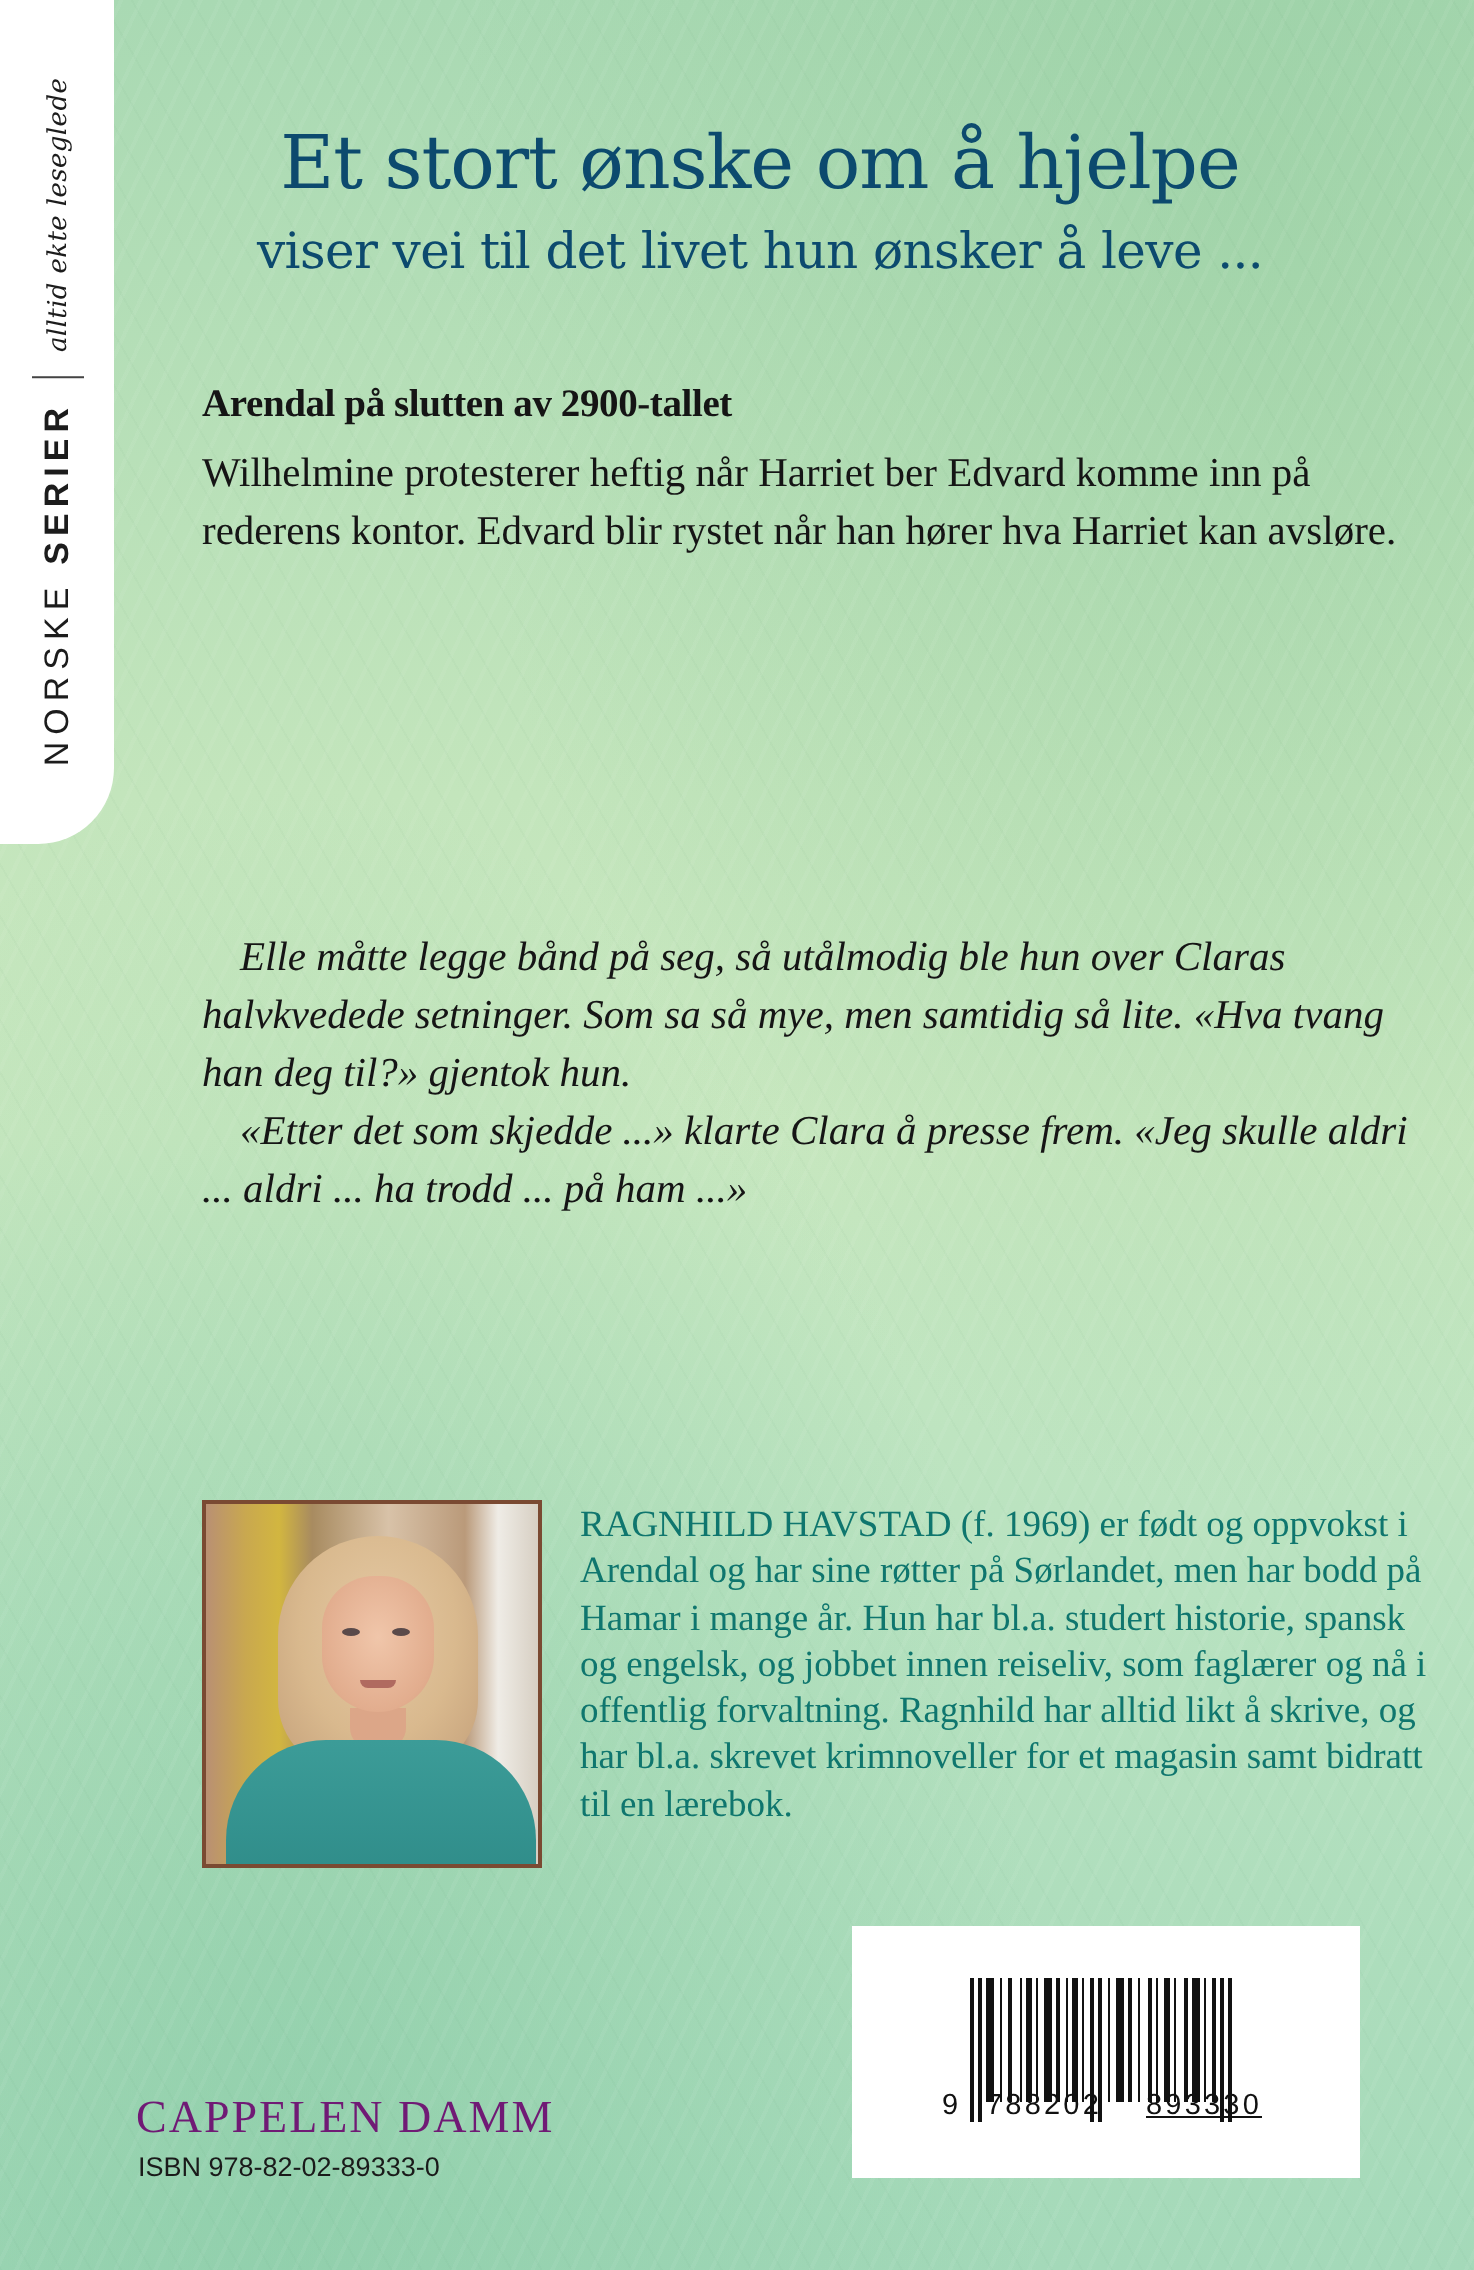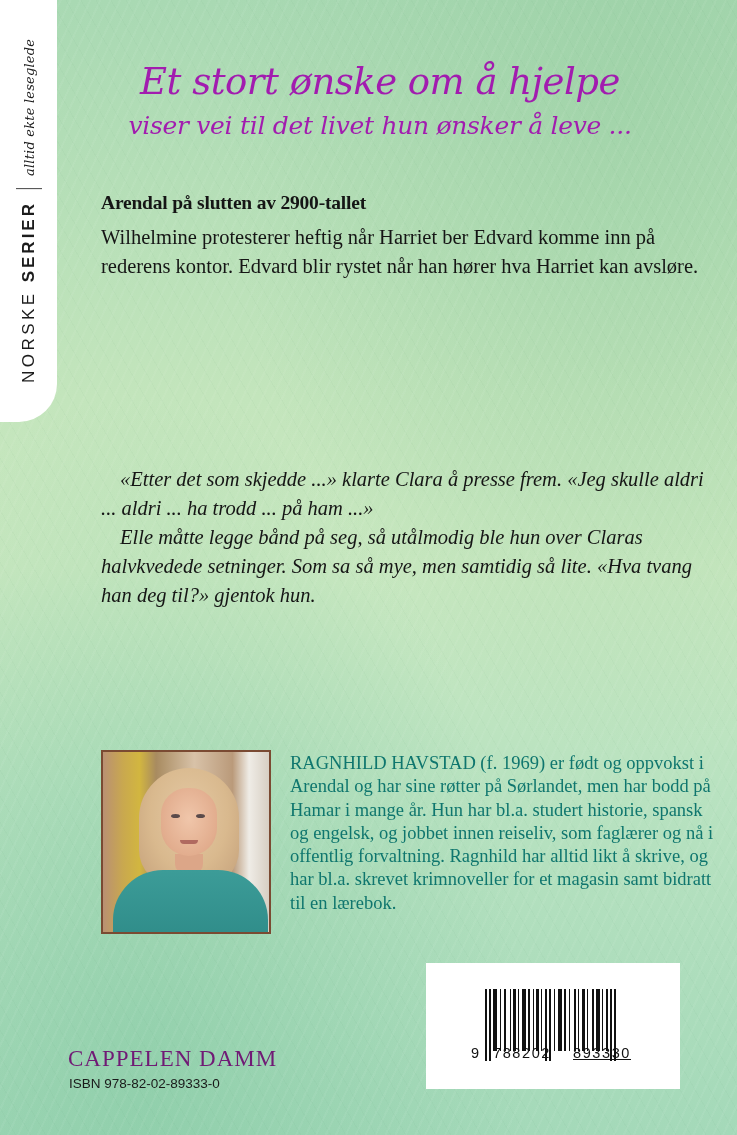--- a/index.html
+++ b/index.html
@@ -29,21 +29,21 @@
       font-family: "Liberation Sans", sans-serif; color: #1c1c1c;
     }
     .series-light { font-size: 17px; letter-spacing: 3.5px; font-weight: normal; }
     .series-bold { font-size: 17px; letter-spacing: 3px; font-weight: bold; }
     .series-divider { width: 1px; height: 26px; background: #444; margin: 0 4px; }
     .series-tagline { font-family: "DejaVu Serif", serif; font-style: italic; font-size: 13px; letter-spacing: 0.2px; }
 
     
     .headline {
       position: absolute; left: 100px; width: 560px; text-align: center;
-      color: #a21caf; font-family: "DejaVu Serif", serif; font-style: italic;
+      color: #0c4a6e; font-family: "DejaVu Serif", serif; 
     }
     .headline.main { top: 60px; font-size: 37px; letter-spacing: -0.5px; }
     .headline.sub { top: 111px; font-size: 25px; letter-spacing: -0.3px; }
 
     
     .blurb {
       position: absolute; left: 101px; top: 188px; width: 620px;
       color: #151515; font-size: 20.5px; line-height: 29px;
     }
     .blurb .setting { font-weight: bold; font-size: 19.5px; margin-bottom: 6px; letter-spacing: -0.2px; }
@@ -134,22 +134,22 @@
 
 <div class="headline main">Et stort ønske om å hjelpe</div>
 <div class="headline sub">viser vei til det livet hun ønsker å leve ...</div>
 
 <div class="blurb">
   <div class="setting">Arendal på slutten av 2900-tallet</div>
   <p>Wilhelmine protesterer heftig når Harriet ber Edvard komme inn på rederens kontor. Edvard blir rystet når han hører hva Harriet kan avsløre.</p>
 </div>
 
 <div class="excerpt">
+  <p class="indent">Elle måtte legge bånd på seg, så utålmodig ble hun over Claras halvkvedede setninger. Som sa så mye, men samtidig så lite. «Hva tvang han deg til?» gjentok hun.</p>
   <p class="indent">«Etter det som skjedde ...» klarte Clara å presse frem. «Jeg skulle aldri ... aldri ... ha trodd ... på ham ...»</p>
-  <p class="indent">Elle måtte legge bånd på seg, så utålmodig ble hun over Claras halvkvedede setninger. Som sa så mye, men samtidig så lite. «Hva tvang han deg til?» gjentok hun.</p>
 </div>
 
 <div class="author-photo" aria-label="author-portrait">
   <div class="photo-hair"></div>
   <div class="photo-neck"></div>
   <div class="photo-face"></div>
   <div class="photo-eye" style="left:68px"></div>
   <div class="photo-eye" style="left:93px"></div>
   <div class="photo-mouth"></div>
   <div class="photo-sweater"></div>

